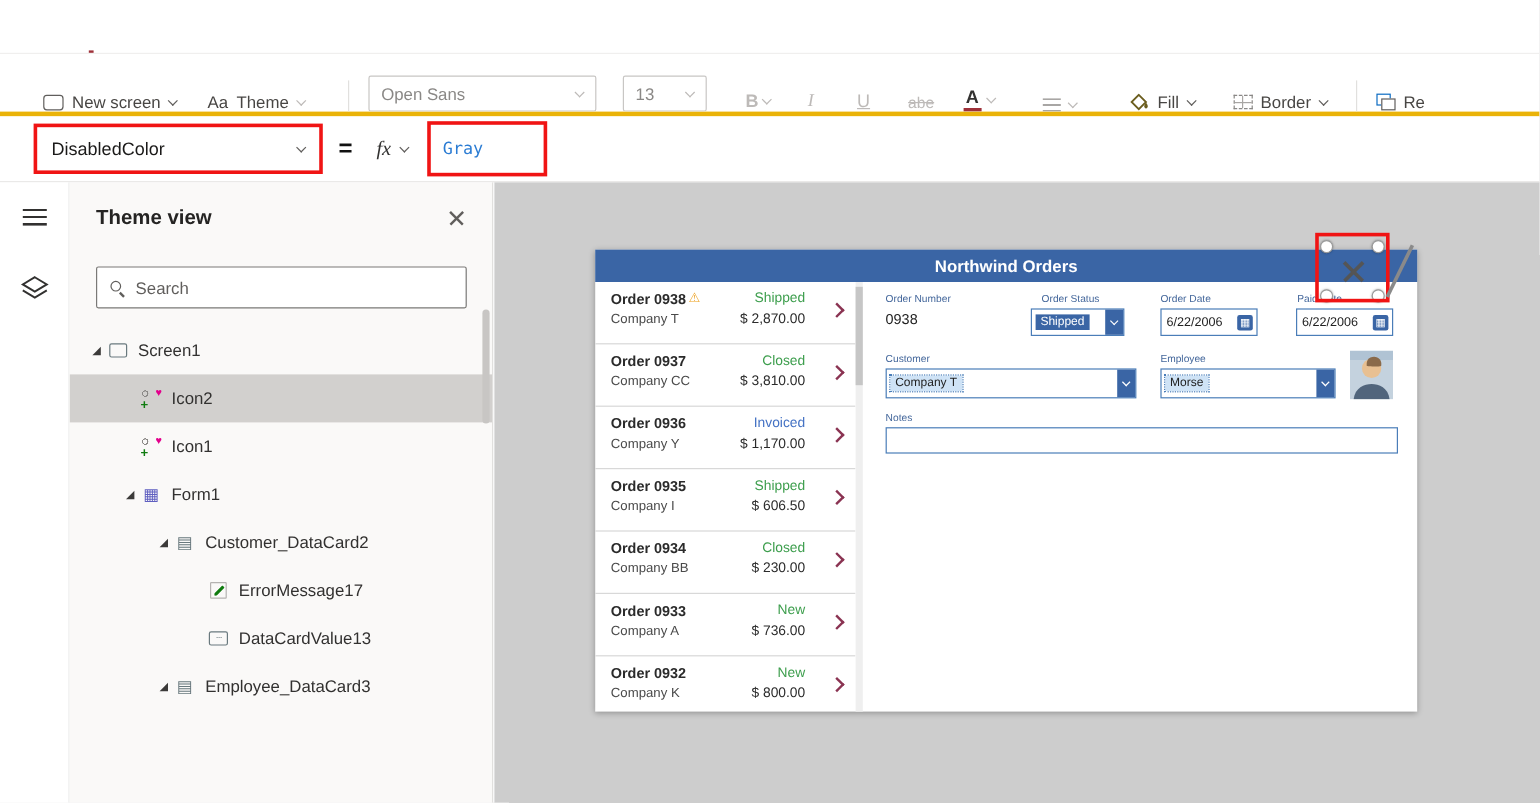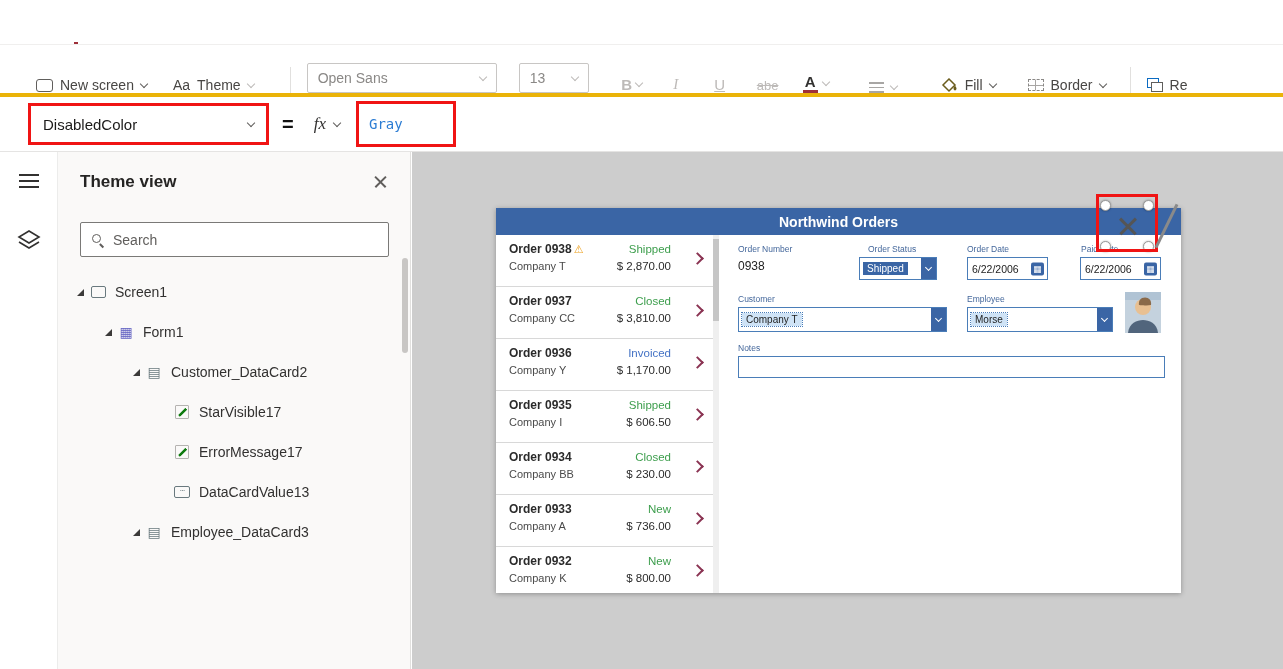--- a/index.html
+++ b/index.html
@@ -265,34 +265,39 @@
       <span class="mag"></span>
       <input placeholder="Search" style="">
     </div>
     <div class="tree-rows">
 
     <div class="tree-row expand depth-0 t-screen">
           <span class="twisty"></span>
           <span class="ticon"></span>
           <span class="tlabel">Screen1</span>
         </div>
+        <div class="tree-row selected depth-1 t-icons">
+          <span class="twisty"></span>
+          <span class="ticon"></span>
+          <span class="tlabel">Icon2</span>
+        </div>
+        <div class="tree-row depth-1 t-icons">
+          <span class="twisty"></span>
+          <span class="ticon"></span>
+          <span class="tlabel">Icon1</span>
+        </div>
         <div class="tree-row expand depth-1 t-form">
           <span class="twisty"></span>
           <span class="ticon"></span>
           <span class="tlabel">Form1</span>
         </div>
         <div class="tree-row expand depth-2 t-card">
           <span class="twisty"></span>
           <span class="ticon"></span>
           <span class="tlabel">Customer_DataCard2</span>
-        </div>
-        <div class="tree-row depth-3 t-pencil">
-          <span class="twisty"></span>
-          <span class="ticon"></span>
-          <span class="tlabel">StarVisible17</span>
         </div>
         <div class="tree-row depth-3 t-pencil">
           <span class="twisty"></span>
           <span class="ticon"></span>
           <span class="tlabel">ErrorMessage17</span>
         </div>
         <div class="tree-row depth-3 t-textbox">
           <span class="twisty"></span>
           <span class="ticon"></span>
           <span class="tlabel">DataCardValue13</span>

